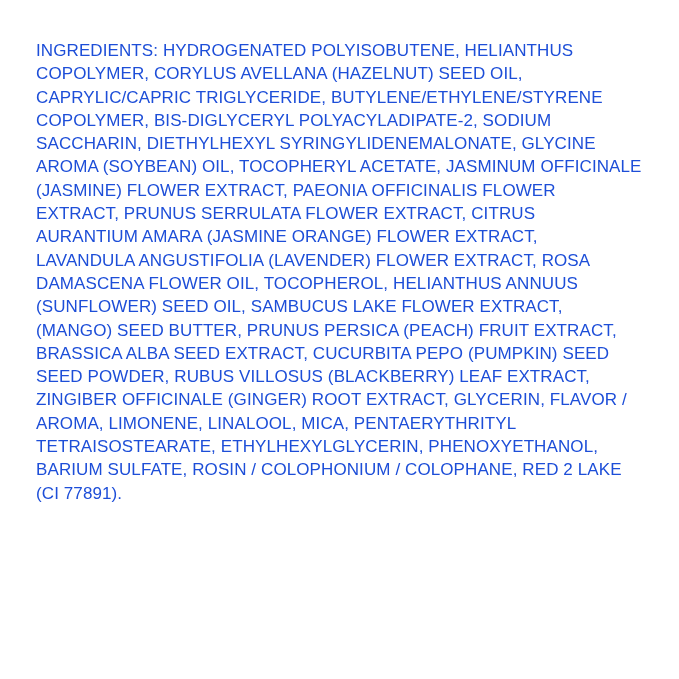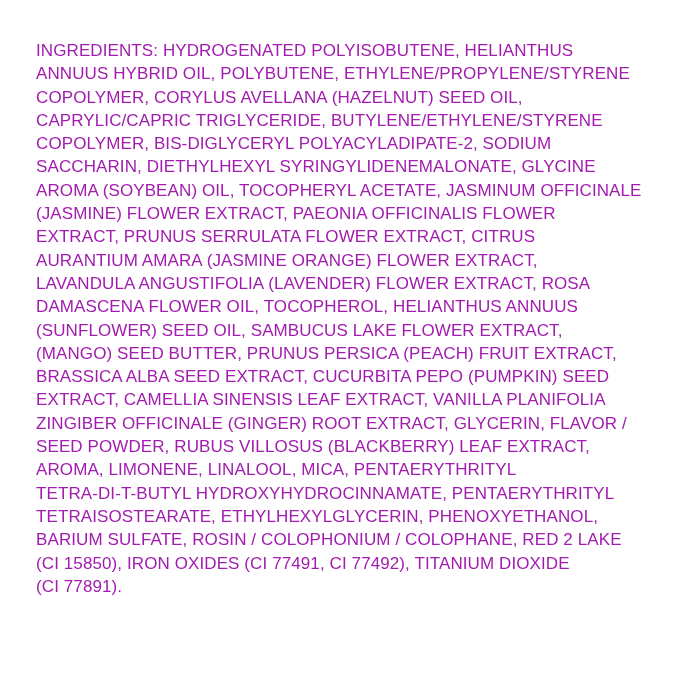--- a/index.html
+++ b/index.html
@@ -28,39 +28,35 @@
     font-weight: 400;
   }
   .ingredients-text .line {
     white-space: nowrap;
   }
 </style>
 </head>
 <body style="background: rgb(255, 255, 255);">
 
 <div class="label-panel">
-  <div class="ingredients-text" style="color: #a21caf;">
+  <div class="ingredients-text" style="color: #1d4ed8;">
     <div class="line">INGREDIENTS: HYDROGENATED POLYISOBUTENE, HELIANTHUS</div>
-    <div class="line">ANNUUS HYBRID OIL, POLYBUTENE, ETHYLENE/PROPYLENE/STYRENE</div>
     <div class="line">COPOLYMER, CORYLUS AVELLANA (HAZELNUT) SEED OIL,</div>
     <div class="line">CAPRYLIC/CAPRIC TRIGLYCERIDE, BUTYLENE/ETHYLENE/STYRENE</div>
     <div class="line">COPOLYMER, BIS-DIGLYCERYL POLYACYLADIPATE-2, SODIUM</div>
     <div class="line">SACCHARIN, DIETHYLHEXYL SYRINGYLIDENEMALONATE, GLYCINE</div>
     <div class="line">AROMA (SOYBEAN) OIL, TOCOPHERYL ACETATE, JASMINUM OFFICINALE</div>
     <div class="line">(JASMINE) FLOWER EXTRACT, PAEONIA OFFICINALIS FLOWER</div>
     <div class="line">EXTRACT, PRUNUS SERRULATA FLOWER EXTRACT, CITRUS</div>
     <div class="line">AURANTIUM AMARA (JASMINE ORANGE) FLOWER EXTRACT,</div>
     <div class="line">LAVANDULA ANGUSTIFOLIA (LAVENDER) FLOWER EXTRACT, ROSA</div>
     <div class="line">DAMASCENA FLOWER OIL, TOCOPHEROL, HELIANTHUS ANNUUS</div>
     <div class="line">(SUNFLOWER) SEED OIL, SAMBUCUS LAKE FLOWER EXTRACT,</div>
     <div class="line">(MANGO) SEED BUTTER, PRUNUS PERSICA (PEACH) FRUIT EXTRACT,</div>
     <div class="line">BRASSICA ALBA SEED EXTRACT, CUCURBITA PEPO (PUMPKIN) SEED</div>
-    <div class="line">EXTRACT, CAMELLIA SINENSIS LEAF EXTRACT, VANILLA PLANIFOLIA</div>
+    <div class="line">SEED POWDER, RUBUS VILLOSUS (BLACKBERRY) LEAF EXTRACT,</div>
     <div class="line">ZINGIBER OFFICINALE (GINGER) ROOT EXTRACT, GLYCERIN, FLAVOR /</div>
-    <div class="line">SEED POWDER, RUBUS VILLOSUS (BLACKBERRY) LEAF EXTRACT,</div>
     <div class="line">AROMA, LIMONENE, LINALOOL, MICA, PENTAERYTHRITYL</div>
-    <div class="line">TETRA-DI-T-BUTYL HYDROXYHYDROCINNAMATE, PENTAERYTHRITYL</div>
     <div class="line">TETRAISOSTEARATE, ETHYLHEXYLGLYCERIN, PHENOXYETHANOL,</div>
     <div class="line">BARIUM SULFATE, ROSIN / COLOPHONIUM / COLOPHANE, RED 2 LAKE</div>
-    <div class="line">(CI 15850), IRON OXIDES (CI 77491, CI 77492), TITANIUM DIOXIDE</div>
     <div class="line">(CI 77891).</div>
   </div>
 </div>
 
 </body></html>

